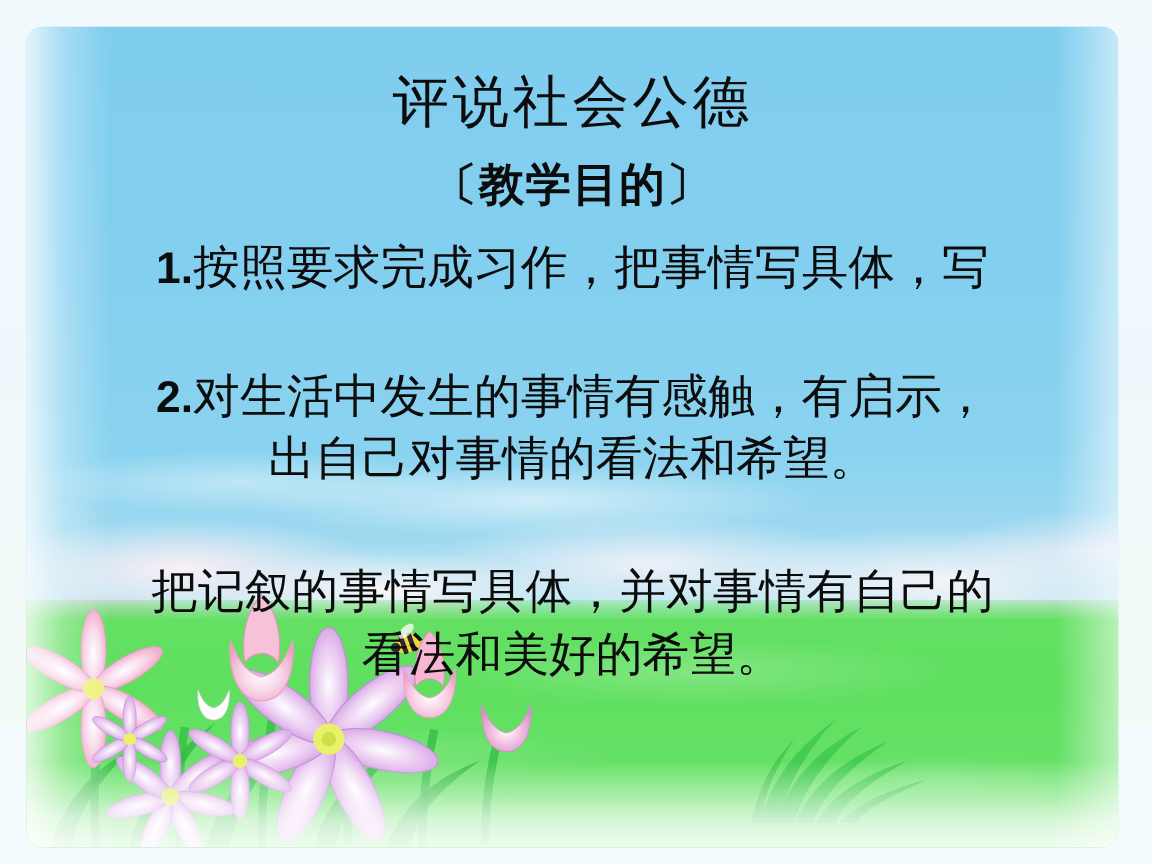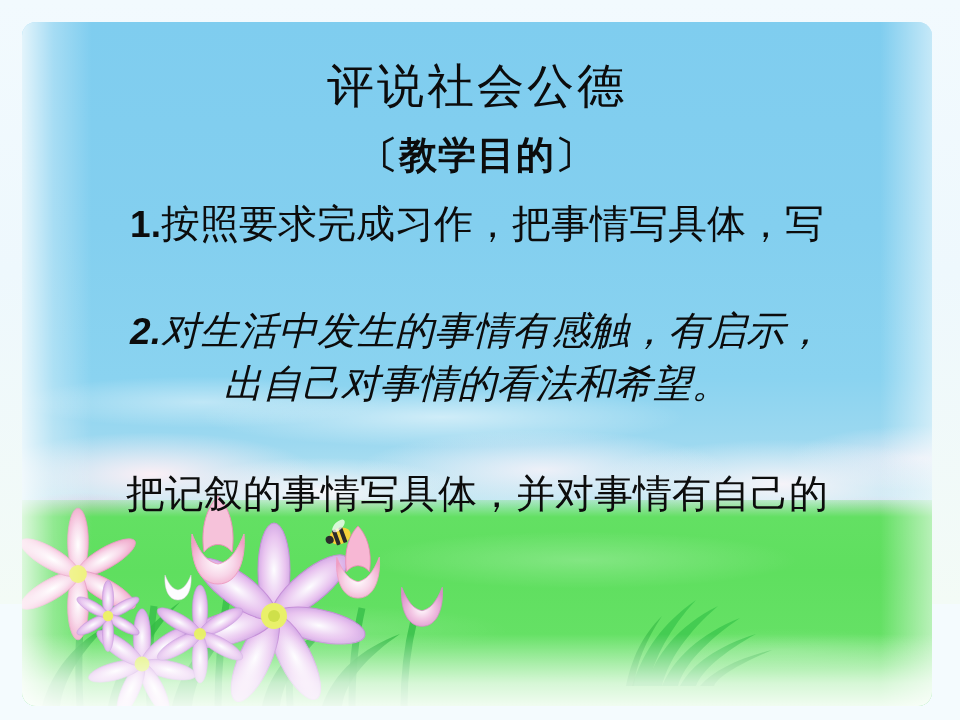--- a/index.html
+++ b/index.html
@@ -140,21 +140,21 @@
     box-sizing: border-box;
     white-space: normal;
     margin-top: 16px;
   }
   .para .num {
     font-family: "Liberation Sans", "DejaVu Sans", sans-serif;
     font-weight: bold;
     font-size: 37px;
   }
   #obj-1 { top: 160px; }
-  #obj-2 { top: 267px; font-style: italic; }
+  #obj-2 { top: 267px; }
   #focus-para { top: 430px; }
 
   .l1, .l2 { display:block; }
   .l2 { }
 </style>
 </head>
 <body>
 
 <div id="slide-frame">
   <div id="slide">
@@ -322,17 +322,18 @@
       <div class="txt para" id="obj-2">
         <span class="l1">
           <span class="num">2.</span><span>对生活中发生的事情有感触，有启示，</span>
         </span>
         <span class="l2">出自己对事情的看法和希望。</span>
       </div>
 
 
       <div class="txt para" id="focus-para">
         <span class="l1">把记叙的事情写具体，并对事情有自己的</span>
+        <span class="l2">看法和美好的希望。</span>
       </div>
 
     </div>
   </div>
 </div>
 
 </body></html>

